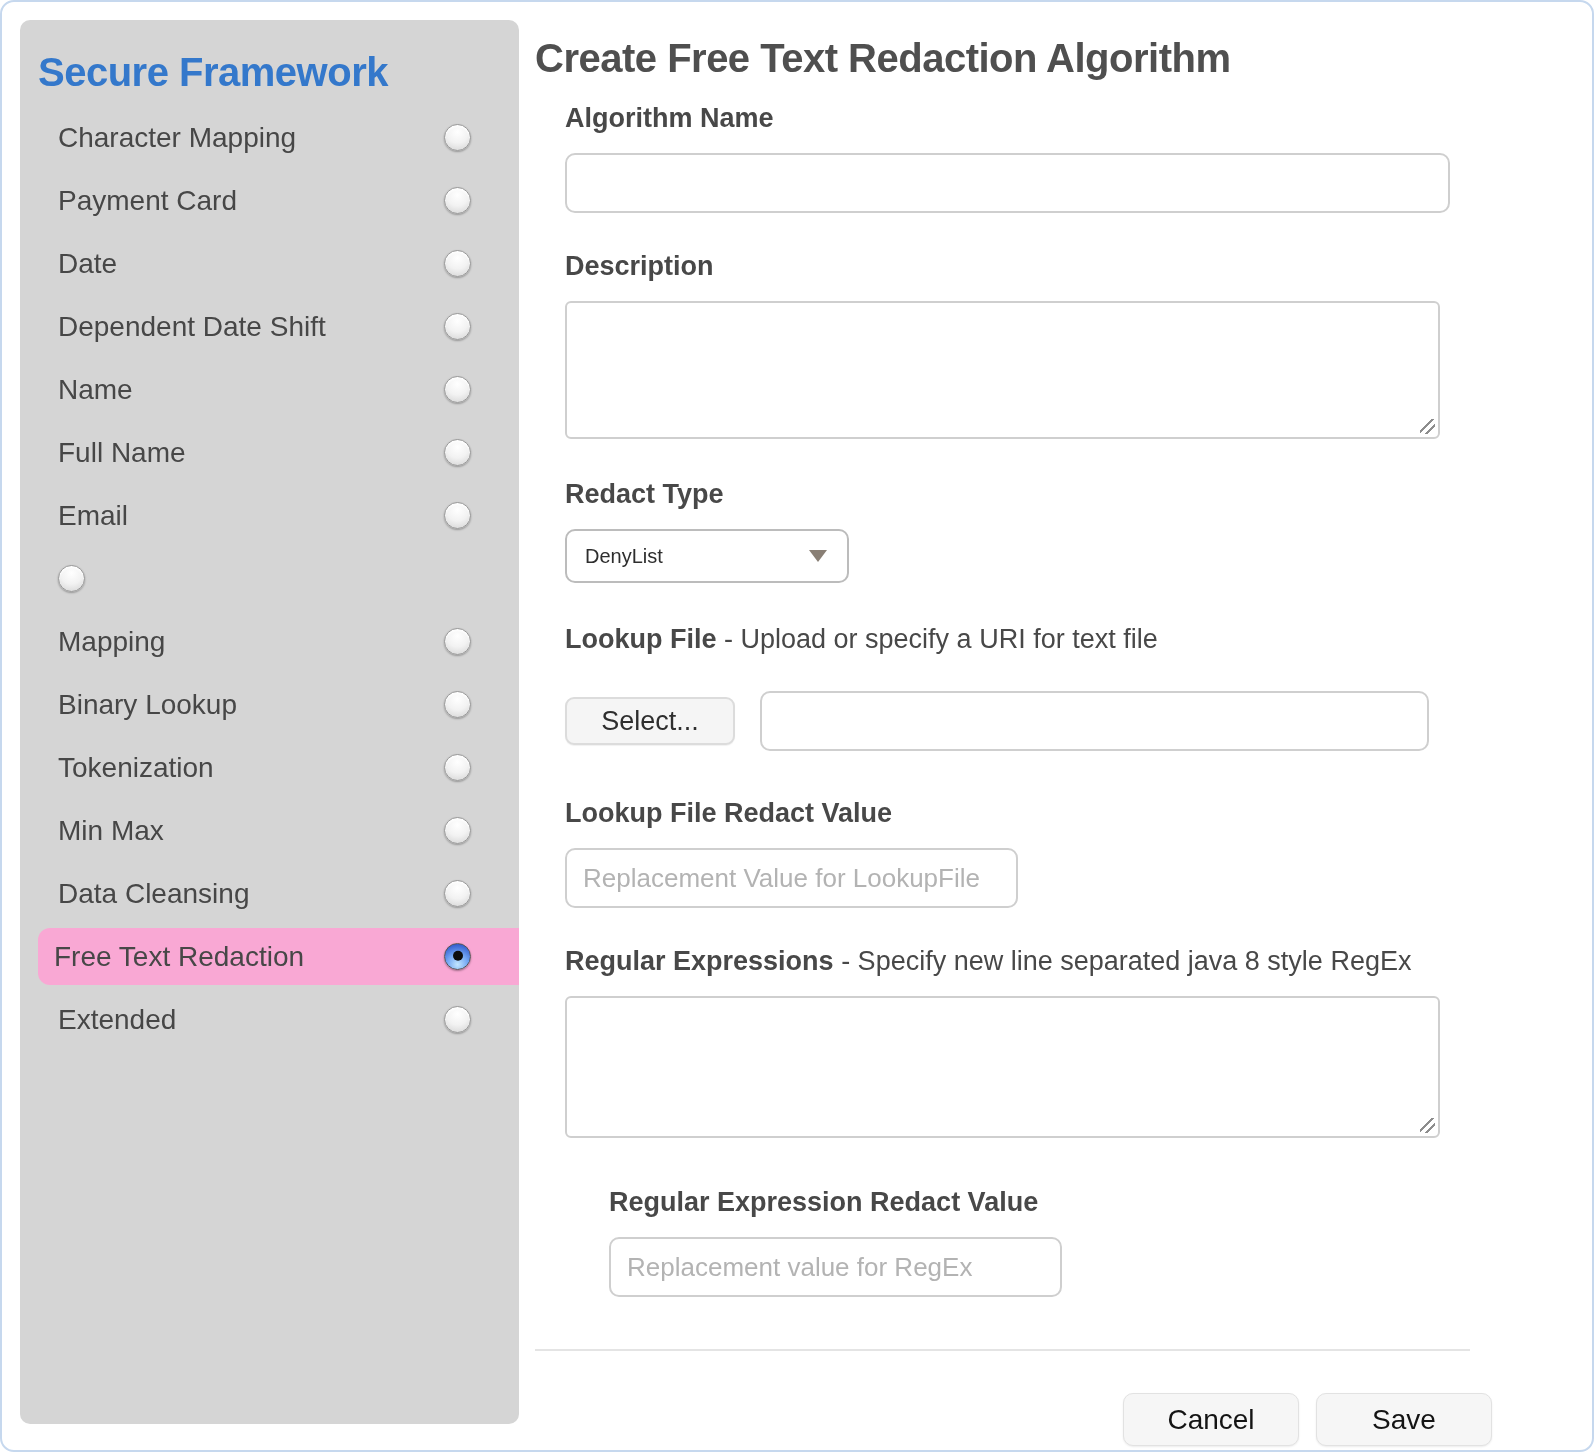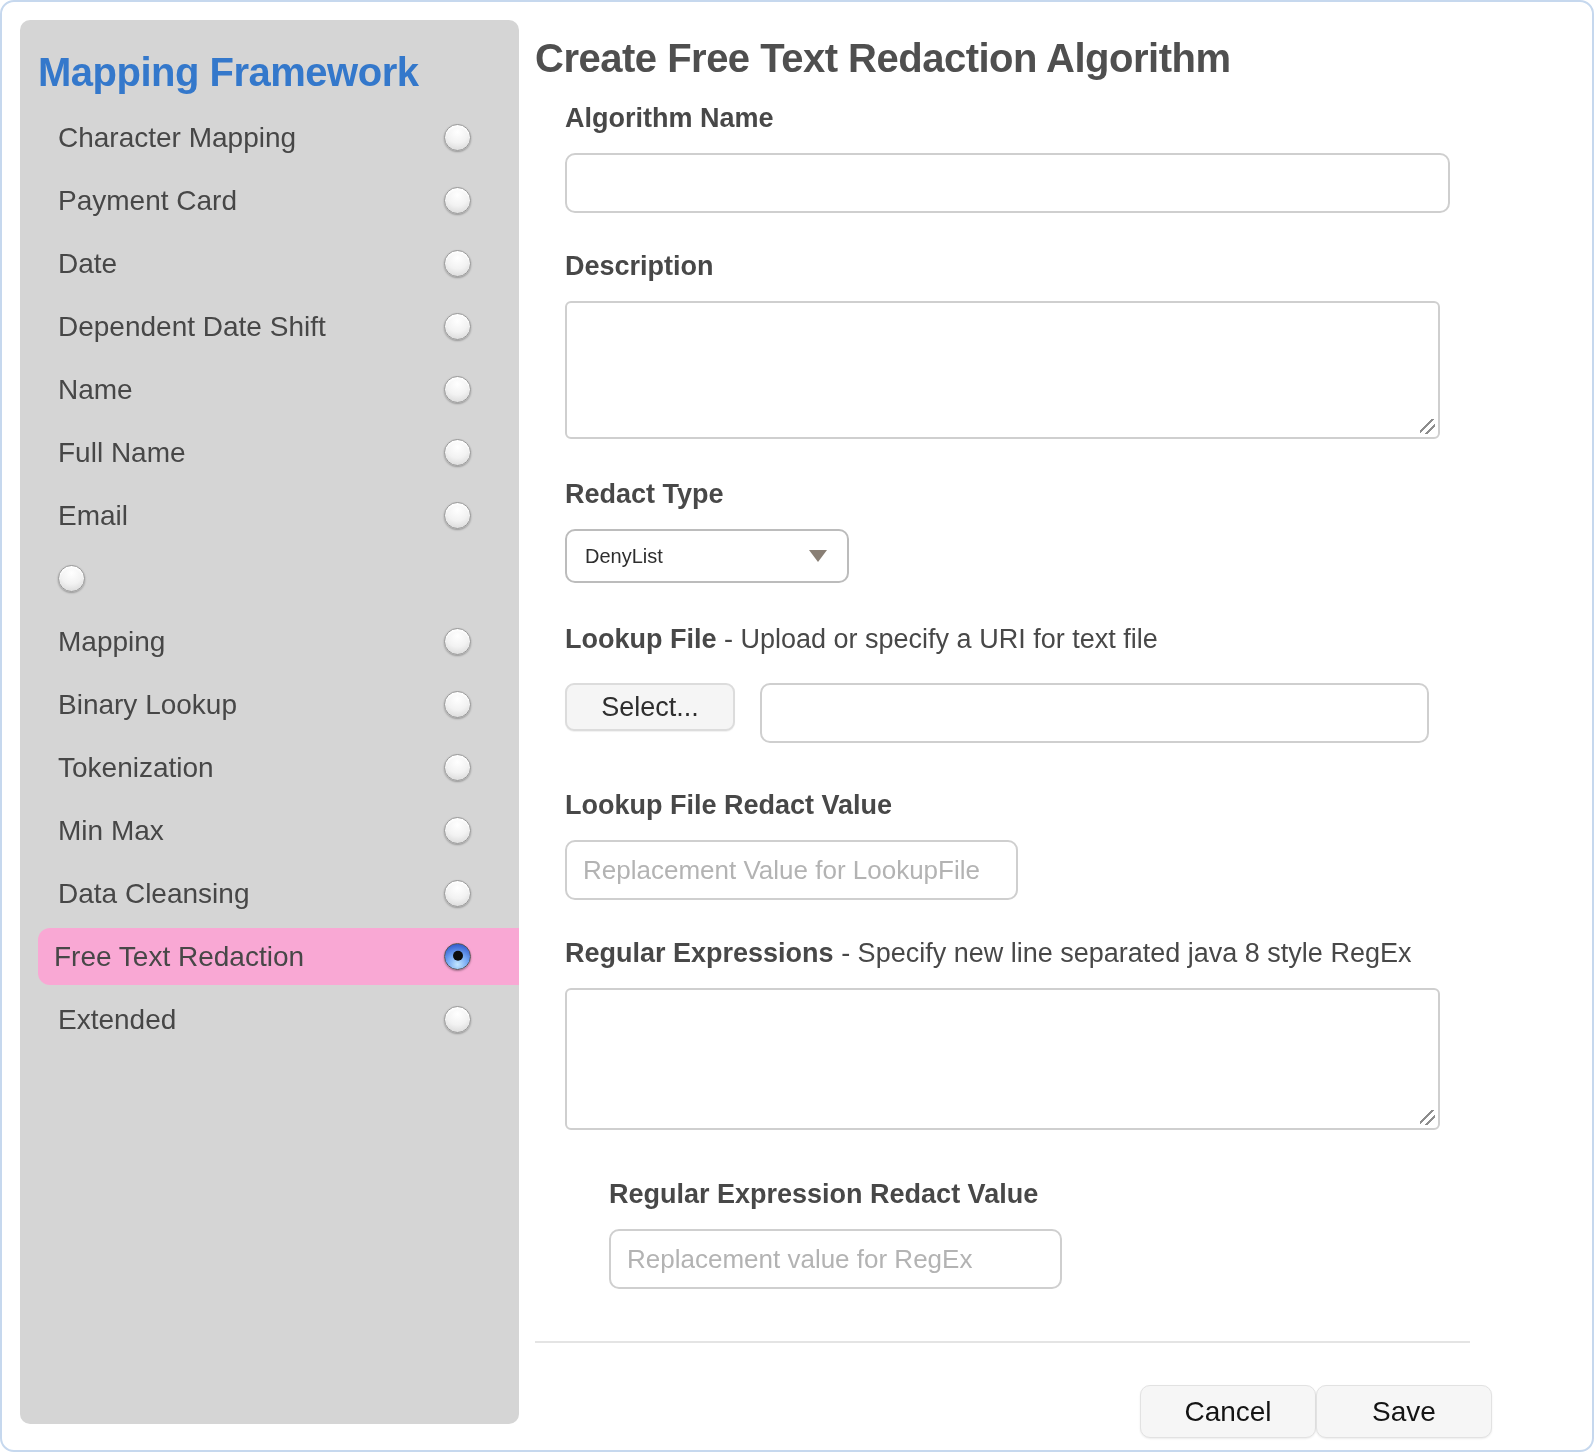--- a/index.html
+++ b/index.html
@@ -155,21 +155,21 @@
     cursor: pointer;
   }
   .select-box .select-value { font-size: 20px; color: #2e2e2e; }
   .caret {
     width: 0; height: 0;
     border-left: 9px solid transparent;
     border-right: 9px solid transparent;
     border-top: 12px solid #897f75;
   }
 
-  .file-row { display: flex; align-items: flex-start; margin-top: 28px; }
+  .file-row { display: flex; align-items: center; margin-top: 36px; }
   .btn {
     font-family: "Liberation Sans", "DejaVu Sans", sans-serif;
     background: #f5f5f5;
     border: 2px solid #dcdcdc;
     border-radius: 9px;
     font-size: 27px;
     color: #2e2e2e;
     cursor: pointer;
   }
   .select-file-btn {
@@ -179,21 +179,21 @@
   }
 
   .divider {
     border: none;
     border-top: 2px solid #e4e4e4;
     margin: 52px 122px 0 0;
   }
   .actions {
     display: flex;
     justify-content: flex-end;
-    gap: 0;
+    gap: 17px;
     margin: 42px 100px 0 0;
   }
   .action-btn {
     width: 176px; height: 53px;
     border: 1px solid #e2e2e2;
     border-radius: 10px;
     background: #f6f6f6;
     font-size: 28px;
     color: #141414;
     box-shadow: 0 1px 2px rgba(0,0,0,0.08);
@@ -205,21 +205,21 @@
   .g-lfrv   { margin-top: 47px; }
   .g-regex  { margin-top: 38px; }
   .g-rerv   { margin-top: 45px; margin-left: 44px; }
 </style>
 </head>
 <body>
 
 <div class="page">
 
   <aside class="sidebar">
-    <h2 class="sidebar-title">Mapping Framework</h2>
+    <h2 class="sidebar-title">Secure Framework</h2>
     <ul class="framework-list">
 
     <li class="side-item">
       <span class="side-label">Character Mapping</span>
       <span class="radio"></span>
     </li>
 
     <li class="side-item">
       <span class="side-label">Payment Card</span>
       <span class="radio"></span>

